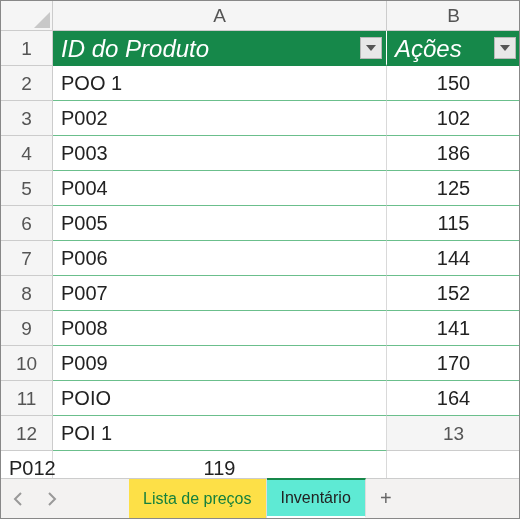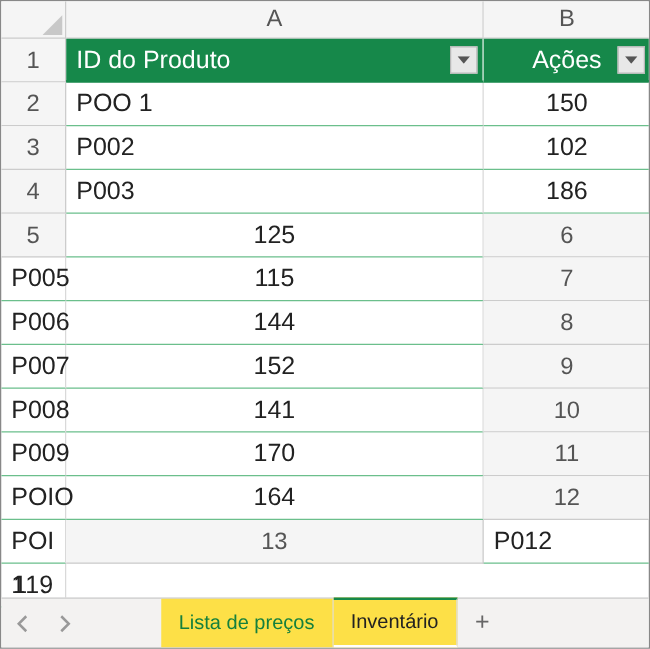--- a/index.html
+++ b/index.html
@@ -50,23 +50,24 @@
   }
   .hdrcell {
     height: 35px;
     line-height: 35px;
     background: #16884a;
     color: #fff;
     padding: 0 8px;
     border-right: 1px solid #fff;
     border-bottom: 2px solid #16884a;
     position: relative;
-    font-size: 20px;
-  }
-  .hdrcell.colB { text-align: center; }
+    font-size: 24px;
+    font-style: italic;
+  }
+  .hdrcell.colB { text-align: left; }
   .filter-btn {
     position: absolute;
     right: 4px;
     top: 6px;
     width: 22px;
     height: 22px;
     background: #e8e8e8;
     border: 1px solid #b8b8b8;
     display: flex;
     align-items: center;
@@ -105,21 +106,21 @@
   .tab {
     padding: 0 14px;
     display: flex;
     align-items: center;
     color: #15803d;
     border-right: 1px solid #ddd;
     position: relative;
   }
   .tab.inactive { background: #fde047; }
   .tab.active {
-    background: #fde047;
+    background: #5eead4;
     color: #222;
     border-bottom: 2px solid #fff;
     border-top: 2px solid #16884a;
     margin-top: -1px;
   }
   .addtab {
     width: 40px;
     display: flex;
     align-items: center;
     justify-content: center;
@@ -165,20 +166,21 @@
 
   <div class="rowhead">3</div>
   <div class="cell colA">P002</div>
   <div class="cell colB">102</div>
 
   <div class="rowhead">4</div>
   <div class="cell colA">P003</div>
   <div class="cell colB">186</div>
 
   <div class="rowhead">5</div>
+  <div class="cell colA">P004</div>
   <div class="cell colB">125</div>
 
   <div class="rowhead">6</div>
   <div class="cell colA">P005</div>
   <div class="cell colB">115</div>
 
   <div class="rowhead">7</div>
   <div class="cell colA">P006</div>
   <div class="cell colB">144</div>
 

